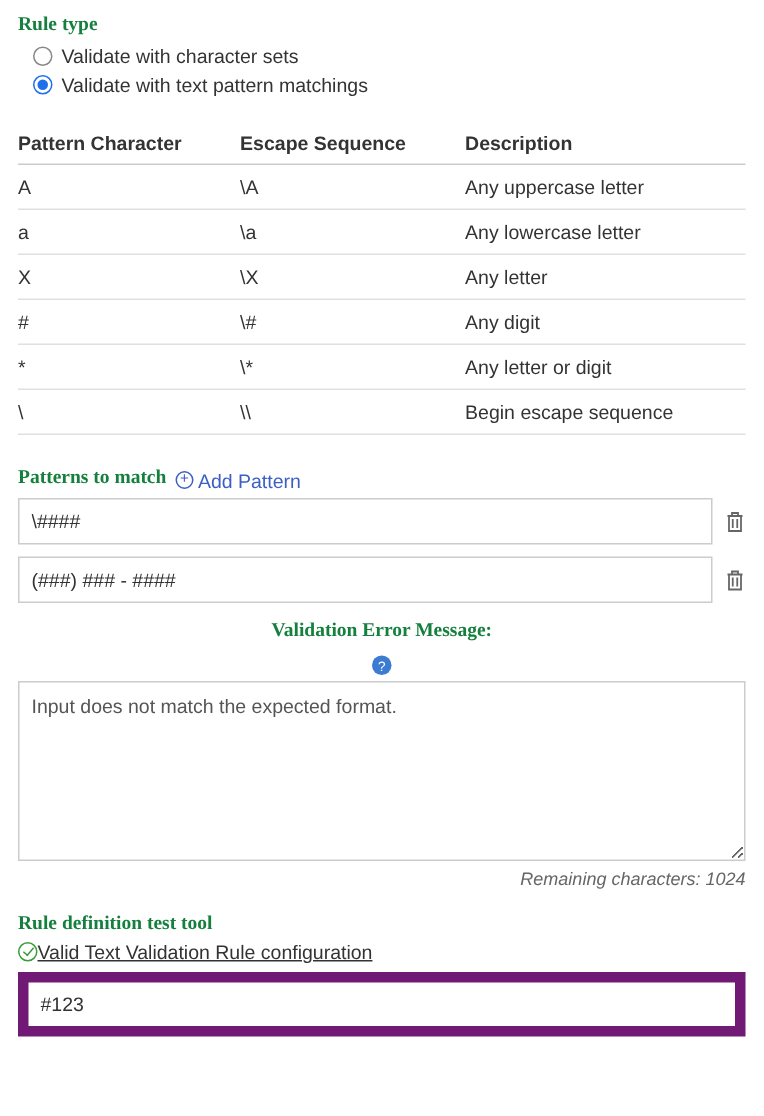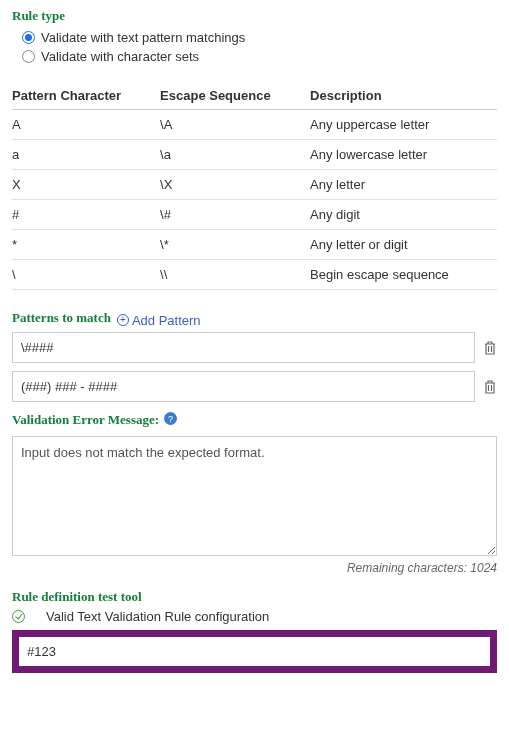--- a/index.html
+++ b/index.html
@@ -100,24 +100,25 @@
 .trash-icon {
   width: 14px;
   height: 16px;
   cursor: pointer;
   position: relative;
 }
 .trash-icon svg { width: 14px; height: 16px; }
 .trash-icon svg path { stroke: #666; stroke-width: 1.2; fill: none; }
 .label-with-help {
   display: flex;
-  align-items: flex-start;
+  align-items: center;
   gap: 5px;
   margin-top: 10px;
   margin-bottom: 4px;
+  flex-direction: column;
 }
 .help-icon {
   width: 13px; height: 13px;
   border-radius: 50%;
   background: #3b7bd1;
   color: #fff;
   font-size: 9px;
   display: inline-flex;
   align-items: center; justify-content: center;
   cursor: pointer;
@@ -136,23 +137,24 @@
   text-align: right;
   font-style: italic;
   color: #666;
   font-size: 12px;
   margin-top: 2px;
   margin-bottom: 14px;
 }
 .test-status {
   display: flex;
   align-items: center;
-  gap: 21px;
+  gap: 0;
   margin-bottom: 6px;
   margin-top: 4px;
+  text-decoration: underline;
 }
 .check-icon {
   width: 13px; height: 13px;
   border: 1.4px solid #3a9d3a;
   border-radius: 50%;
   display: inline-flex;
   align-items: center; justify-content: center;
 }
 .check-icon::after {
   content: "";
@@ -172,26 +174,26 @@
 }
 </style>
 </head>
 <body>
 
 
 
 <div class="section-label">Rule type</div>
 <div class="radio-group">
   <div class="radio-row">
+    <span class="radio"></span>
+    <span>Validate with character sets</span>
+  </div>
+  <div class="radio-row">
     <span class="radio selected"></span>
     <span>Validate with text pattern matchings</span>
-  </div>
-  <div class="radio-row">
-    <span class="radio"></span>
-    <span>Validate with character sets</span>
   </div>
 </div>
 
 <table class="pattern-table">
   <thead>
     <tr>
       <th>Pattern Character</th>
       <th>Escape Sequence</th>
       <th>Description</th>
     </tr>

